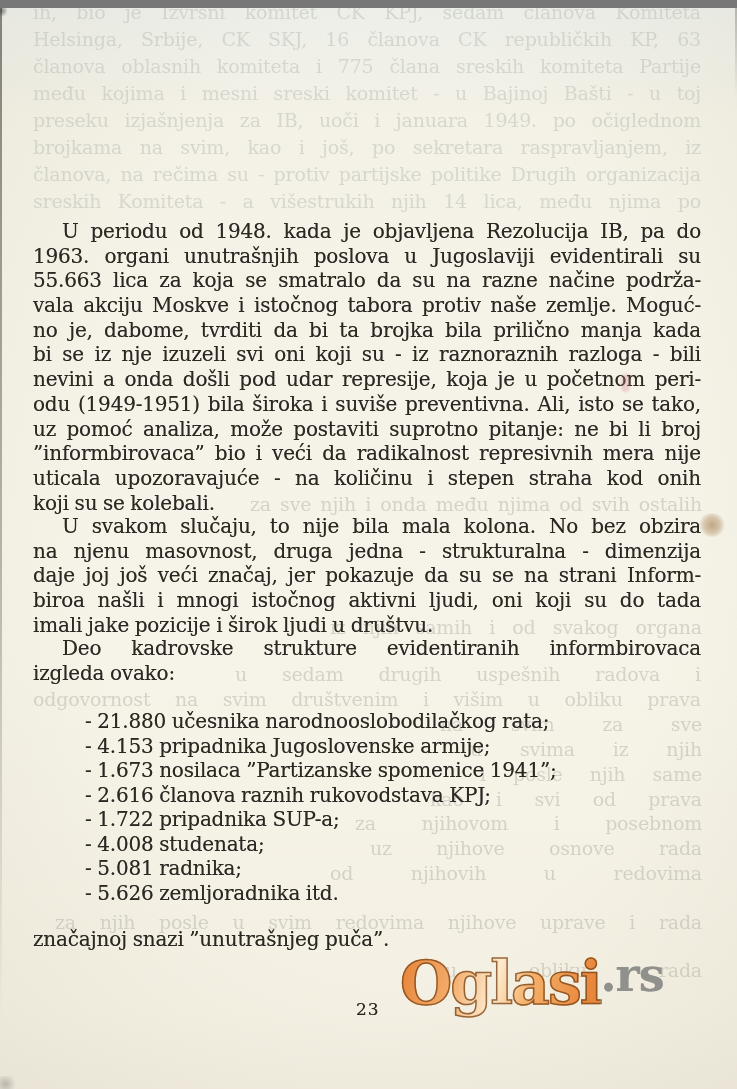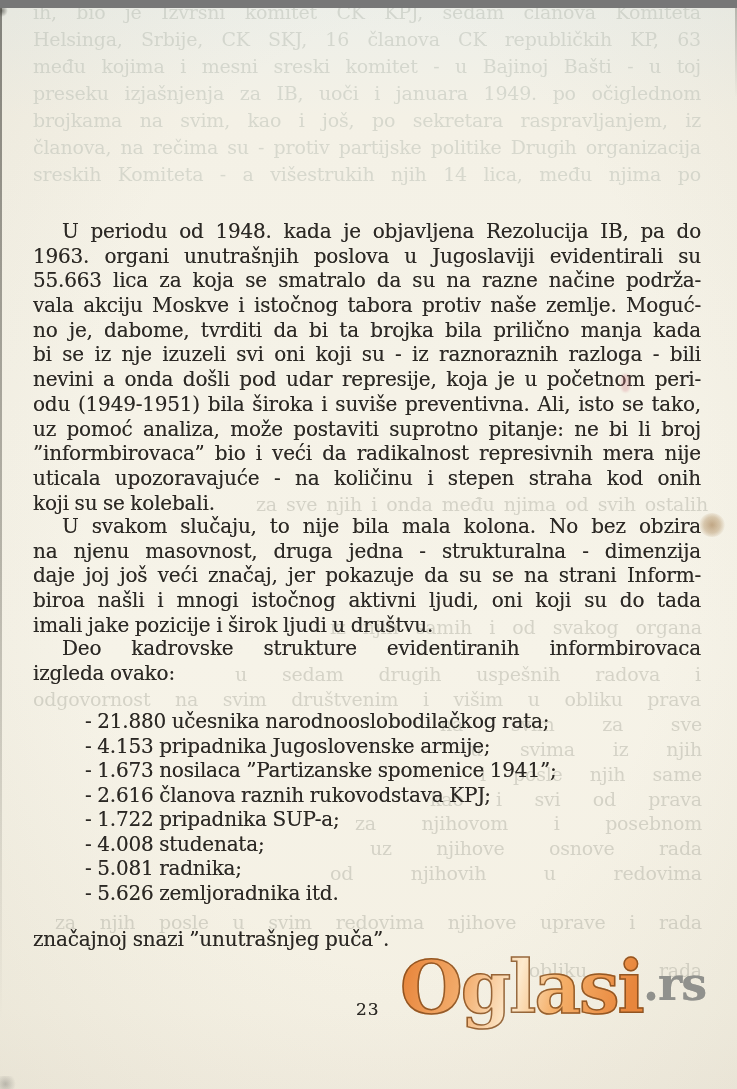--- a/index.html
+++ b/index.html
@@ -43,21 +43,21 @@
   .para.list .line{text-align-last:left;padding-left:52px;text-indent:0;line-height:24.5px;height:24.5px;}
   .para.closing .line{line-height:28px;height:28px;}
   .page-number{
     position:absolute;left:356px;top:991px;
     font-size:17px;letter-spacing:1px;
     text-shadow:0 0 0.4px rgba(43,40,36,0.5);
   }
   
   .watermark{position:absolute;left:400px;top:944px;white-space:nowrap;line-height:1;}
   .wm-main{
-    font-family:"DejaVu Serif",serif;font-weight:bold;font-size:72px;letter-spacing:-2px;
+    font-family:"DejaVu Serif",serif;font-weight:bold;font-size:60px;letter-spacing:-2px;
     background:linear-gradient(105deg,
       var(--watermark-orange,#e8863c) 4%, #f3ad6d 28%, #fdeacd 48%,
       #f5b06a 64%, var(--watermark-orange,#e8863c) 92%);
     -webkit-background-clip:text;background-clip:text;color:transparent;
     -webkit-text-stroke:1.5px rgba(122,70,26,0.78);
   }
   .wm-suffix{
     font-family:"DejaVu Serif",serif;font-weight:bold;font-size:46px;
     color:var(--watermark-suffix-gray,#90918d);
     vertical-align:13px;letter-spacing:-1px;
@@ -96,28 +96,29 @@
   }
 </style>
 </head>
 <body>
 
 <div class="page">
 
   <div class="ghost">
       <div class="line first">ih, bio je Izvršni komitet CK KPJ, sedam članova Komiteta</div>
       <div class="line">Helsinga, Srbije, CK SKJ, 16 članova CK republičkih KP, 63</div>
+      <div class="line">članova oblasnih komiteta i 775 člana sreskih komiteta Partije</div>
       <div class="line">među kojima i mesni sreski komitet - u Bajinoj Bašti - u toj</div>
       <div class="line">preseku izjašnjenja za IB, uoči i januara 1949. po očiglednom</div>
       <div class="line">brojkama na svim, kao i još, po sekretara raspravljanjem, iz</div>
       <div class="line">članova, na rečima su - protiv partijske politike Drugih organizacija</div>
       <div class="line last">sreskih Komiteta - a višestrukih njih 14 lica, među njima po</div>
     </div>
   <div class="frags">
-      <div class="line first" style="left: 256px; top: 484px; width: 452px;">za sve njih i onda među njima od svih ostalih</div>
+      <div class="line first" style="left: 250px; top: 484px; width: 452px;">za sve njih i onda među njima od svih ostalih</div>
       <div class="line" style="left: 330px; top: 607px; width: 372px;">iz njih samih i od svakog organa</div>
       <div class="line" style="left: 235px; top: 654px; width: 466px;">u sedam drugih uspešnih radova i</div>
       <div class="line" style="left: 33px; top: 679px; width: 668px;">odgovornost na svim društvenim i višim u obliku prava</div>
       <div class="line" style="left: 440px; top: 704px; width: 262px;">na svim za sve</div>
       <div class="line" style="left: 470px; top: 729px; width: 232px;">u svima iz njih</div>
       <div class="line" style="left: 480px; top: 754px; width: 222px;">i posle njih same</div>
       <div class="line" style="left: 430px; top: 779px; width: 272px;">kao i svi od prava</div>
       <div class="line" style="left: 355px; top: 803px; width: 347px;">za njihovom i posebnom</div>
       <div class="line" style="left: 370px; top: 828px; width: 332px;">uz njihove osnove rada</div>
       <div class="line" style="left: 330px; top: 853px; width: 372px;">od njihovih u redovima</div>

